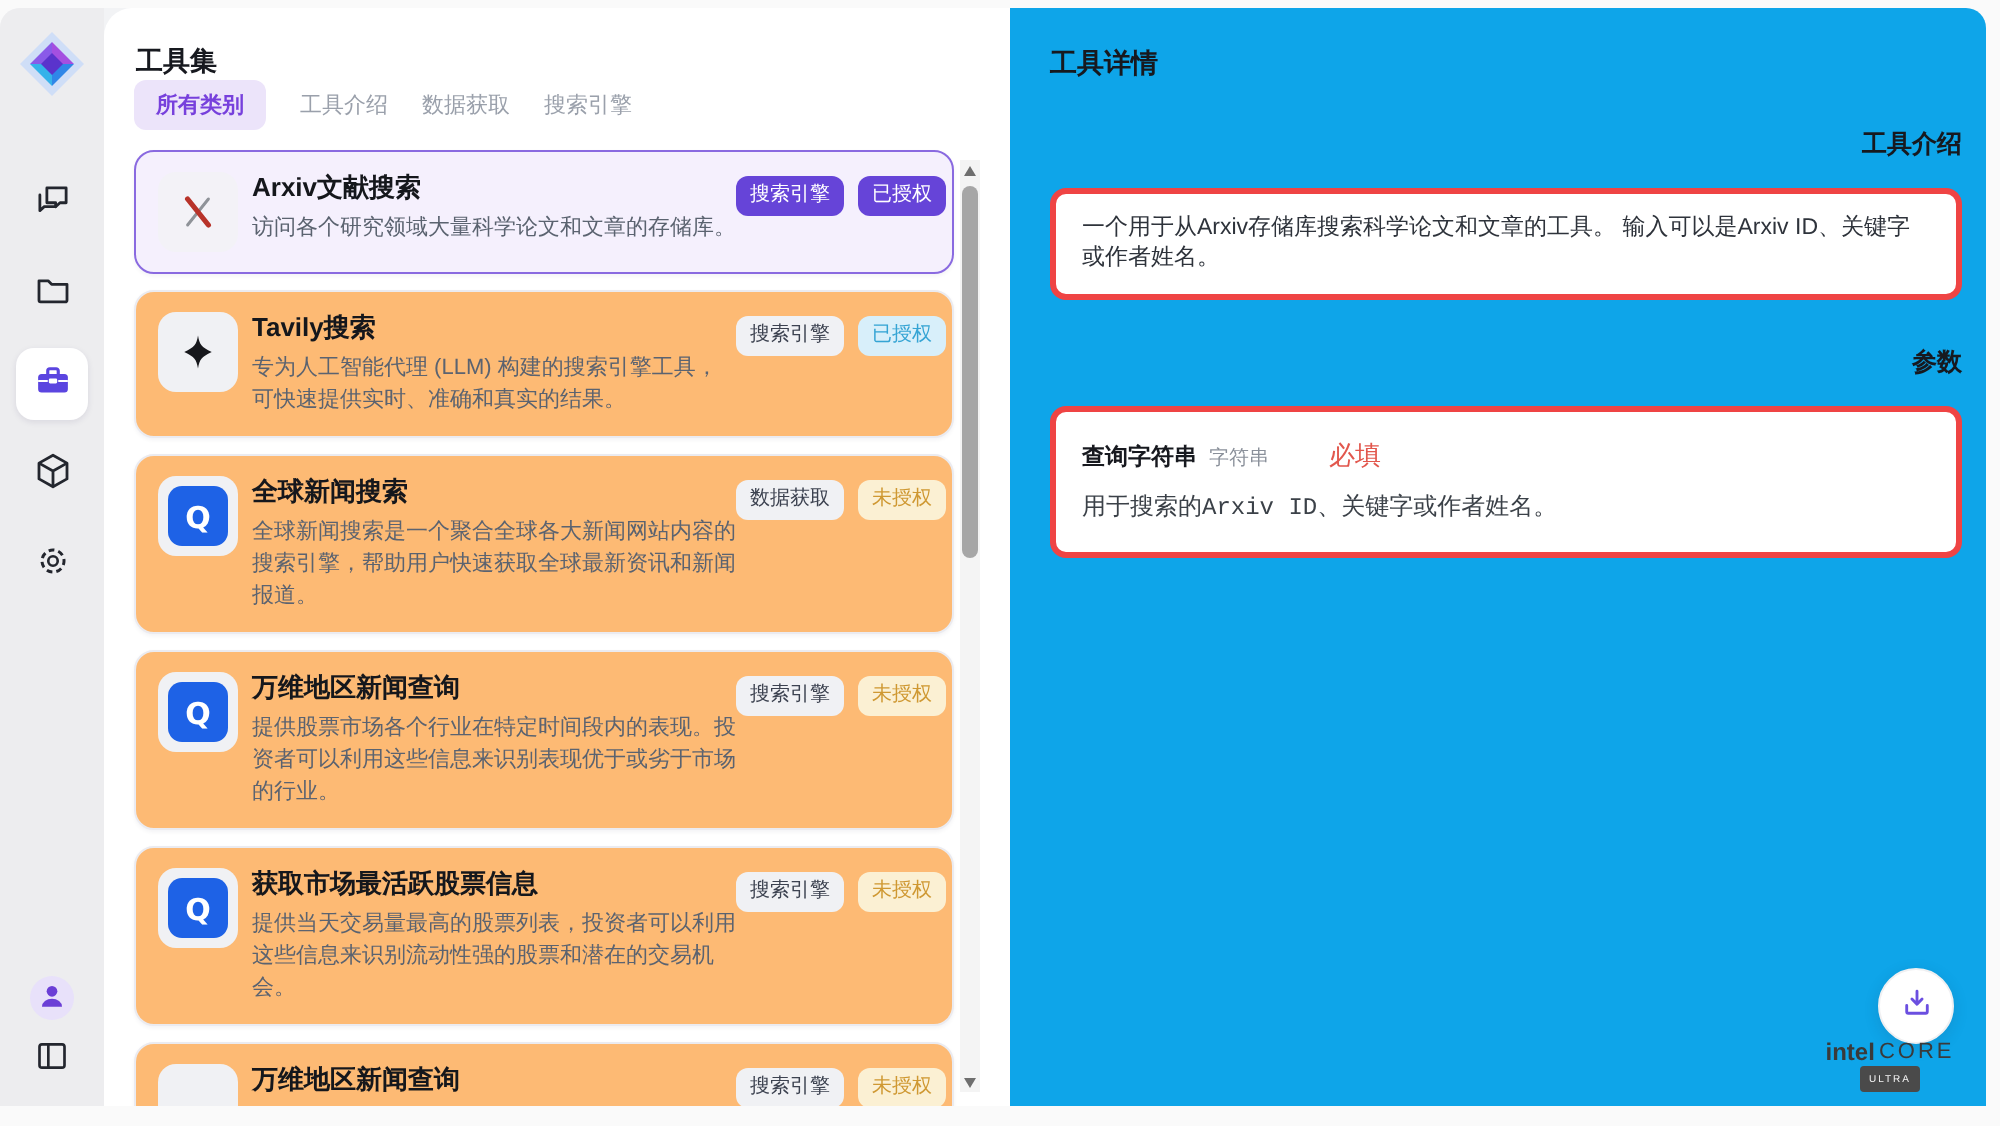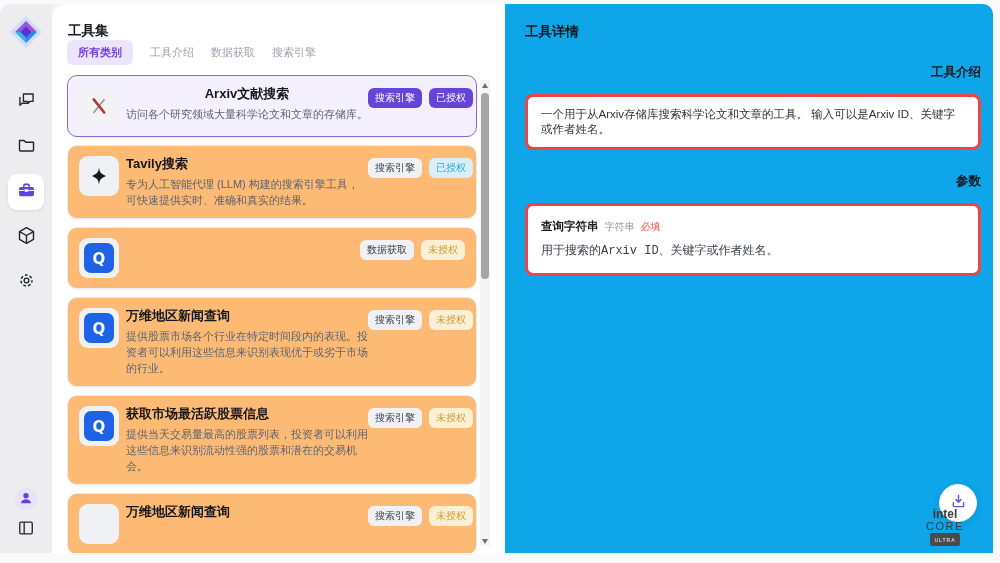--- a/index.html
+++ b/index.html
@@ -52,21 +52,21 @@
     padding:5px 0; font-family:inherit;
   }
   .tab.active { background:#ece4fa; color:#7740dc; padding:5px 11px; border-radius:6px; font-weight:bold; }
 
   .cards { margin-top:10px; width:410px; display:flex; flex-direction:column; gap:8px; }
   .card {
     background:#fdba74; border:1px solid #ebebf0; border-radius:10px;
     box-shadow:0 1px 2px rgba(25,25,60,.05);
     display:flex; align-items:flex-start; padding:10px 11px 10px 11px; cursor:pointer;
   }
-  .card.selected { background:#f5f0fd; border:1.5px solid #8a6ae0;text-align:center; }
+  .card.selected { background:#f5f0fd; border:1.5px solid #8a6ae0; }
   .tile {
     width:40px; height:40px; border-radius:9px; background:#f0f1f4; flex:0 0 40px;
     display:flex; align-items:center; justify-content:center;
   }
   .card.selected .tile { background:#f3f2f7; }
   .card-text { margin-left:7px; width:242px; flex:0 0 242px; }
   .card-title { font-size:13px; font-weight:bold; color:#15171c; line-height:16px; }
   .card-desc { font-size:11px; color:#5b6370; line-height:16px; margin-top:4px; }
   .card-badges { margin-left:auto; display:flex; gap:7px; padding-top:2px; white-space:nowrap; }
   .badge { font-size:10px; line-height:1; padding:5px 7px; border-radius:6px; }
@@ -90,31 +90,31 @@
   .section-h { font-size:12.5px; font-weight:bold; margin-top:23px;text-align:right; }
   .white-box {
     background:#ffffff; border-radius:8px; border:3px solid #ef4444;
     margin-top:13px; padding:10px 13px;
   }
   .intro-box { font-size:11.5px; color:#2e333b; line-height:15px; }
   .param-box { padding:13px 13px 14px 13px; }
   .param-head { display:flex; align-items:baseline; gap:6px;font-family:Liberation Serif, serif; }
   .param-name { font-size:11.5px; font-weight:bold; color:#17191f; }
   .param-type { font-size:10px; color:#8a909a; }
-  .param-req  { font-size:10px; color:#e2574d; }
+  .param-req  { font-size:13px; color:#e2574d;margin-left:24px; }
   .param-desc { font-size:12px; color:#3b4148; margin-top:8px;font-family:Liberation Mono, monospace; }
 
   .fab {
     position:absolute; right:16px; bottom:31px; width:38px; height:38px; border-radius:50%;
     background:#ffffff; border:1px solid #f0f0f2; cursor:pointer;
     box-shadow:0 2px 8px rgba(30,30,60,.12);
     display:flex; align-items:center; justify-content:center;
   }
   .intel { position:absolute; right:10px; bottom:7px; width:76px; text-align:center; line-height:10px; }
-  .intel-line { display:inline-flex; align-items:center; gap:2px;flex-direction:column; }
+  .intel-line { display:inline-flex; align-items:flex-start; gap:2px; }
   .intel-word { font-size:12px; font-weight:bold; color:#3a3a3a; letter-spacing:0; }
   .intel-core { font-size:11px; color:#3a3a3a; letter-spacing:1.5px; text-transform:uppercase; font-weight:normal; }
   .intel-badge {
     display:inline-block; background:#4a4a4a; color:#f5f5f5; font-size:5px; letter-spacing:1px;
     padding:1.5px 4px; border-radius:2px; margin-top:2px; text-transform:uppercase;
   }
 </style>
 </head>
 <body>
 
@@ -240,20 +240,24 @@
           </div>
         </article>
 
         <article class="card">
           <span class="tile">
             <svg viewBox="0 0 30 30" width="30" height="30">
               <rect x="0" y="0" width="30" height="30" rx="7" fill="#1e62e6"></rect>
               <text x="15" y="21" text-anchor="middle" font-family="DejaVu Sans, sans-serif" font-size="15" font-weight="bold" fill="#ffffff">Q</text>
             </svg>
           </span>
+          <div class="card-text">
+            <div class="card-title">全球新闻搜索</div>
+            <div class="card-desc">全球新闻搜索是一个聚合全球各大新闻网站内容的搜索引擎，帮助用户快速获取全球最新资讯和新闻报道。</div>
+          </div>
           <div class="card-badges">
             <span class="badge badge-cat">数据获取</span>
             <span class="badge badge-no">未授权</span>
           </div>
         </article>
 
         <article class="card">
           <span class="tile">
             <svg viewBox="0 0 30 30" width="30" height="30">
               <rect x="0" y="0" width="30" height="30" rx="7" fill="#1e62e6"></rect>

